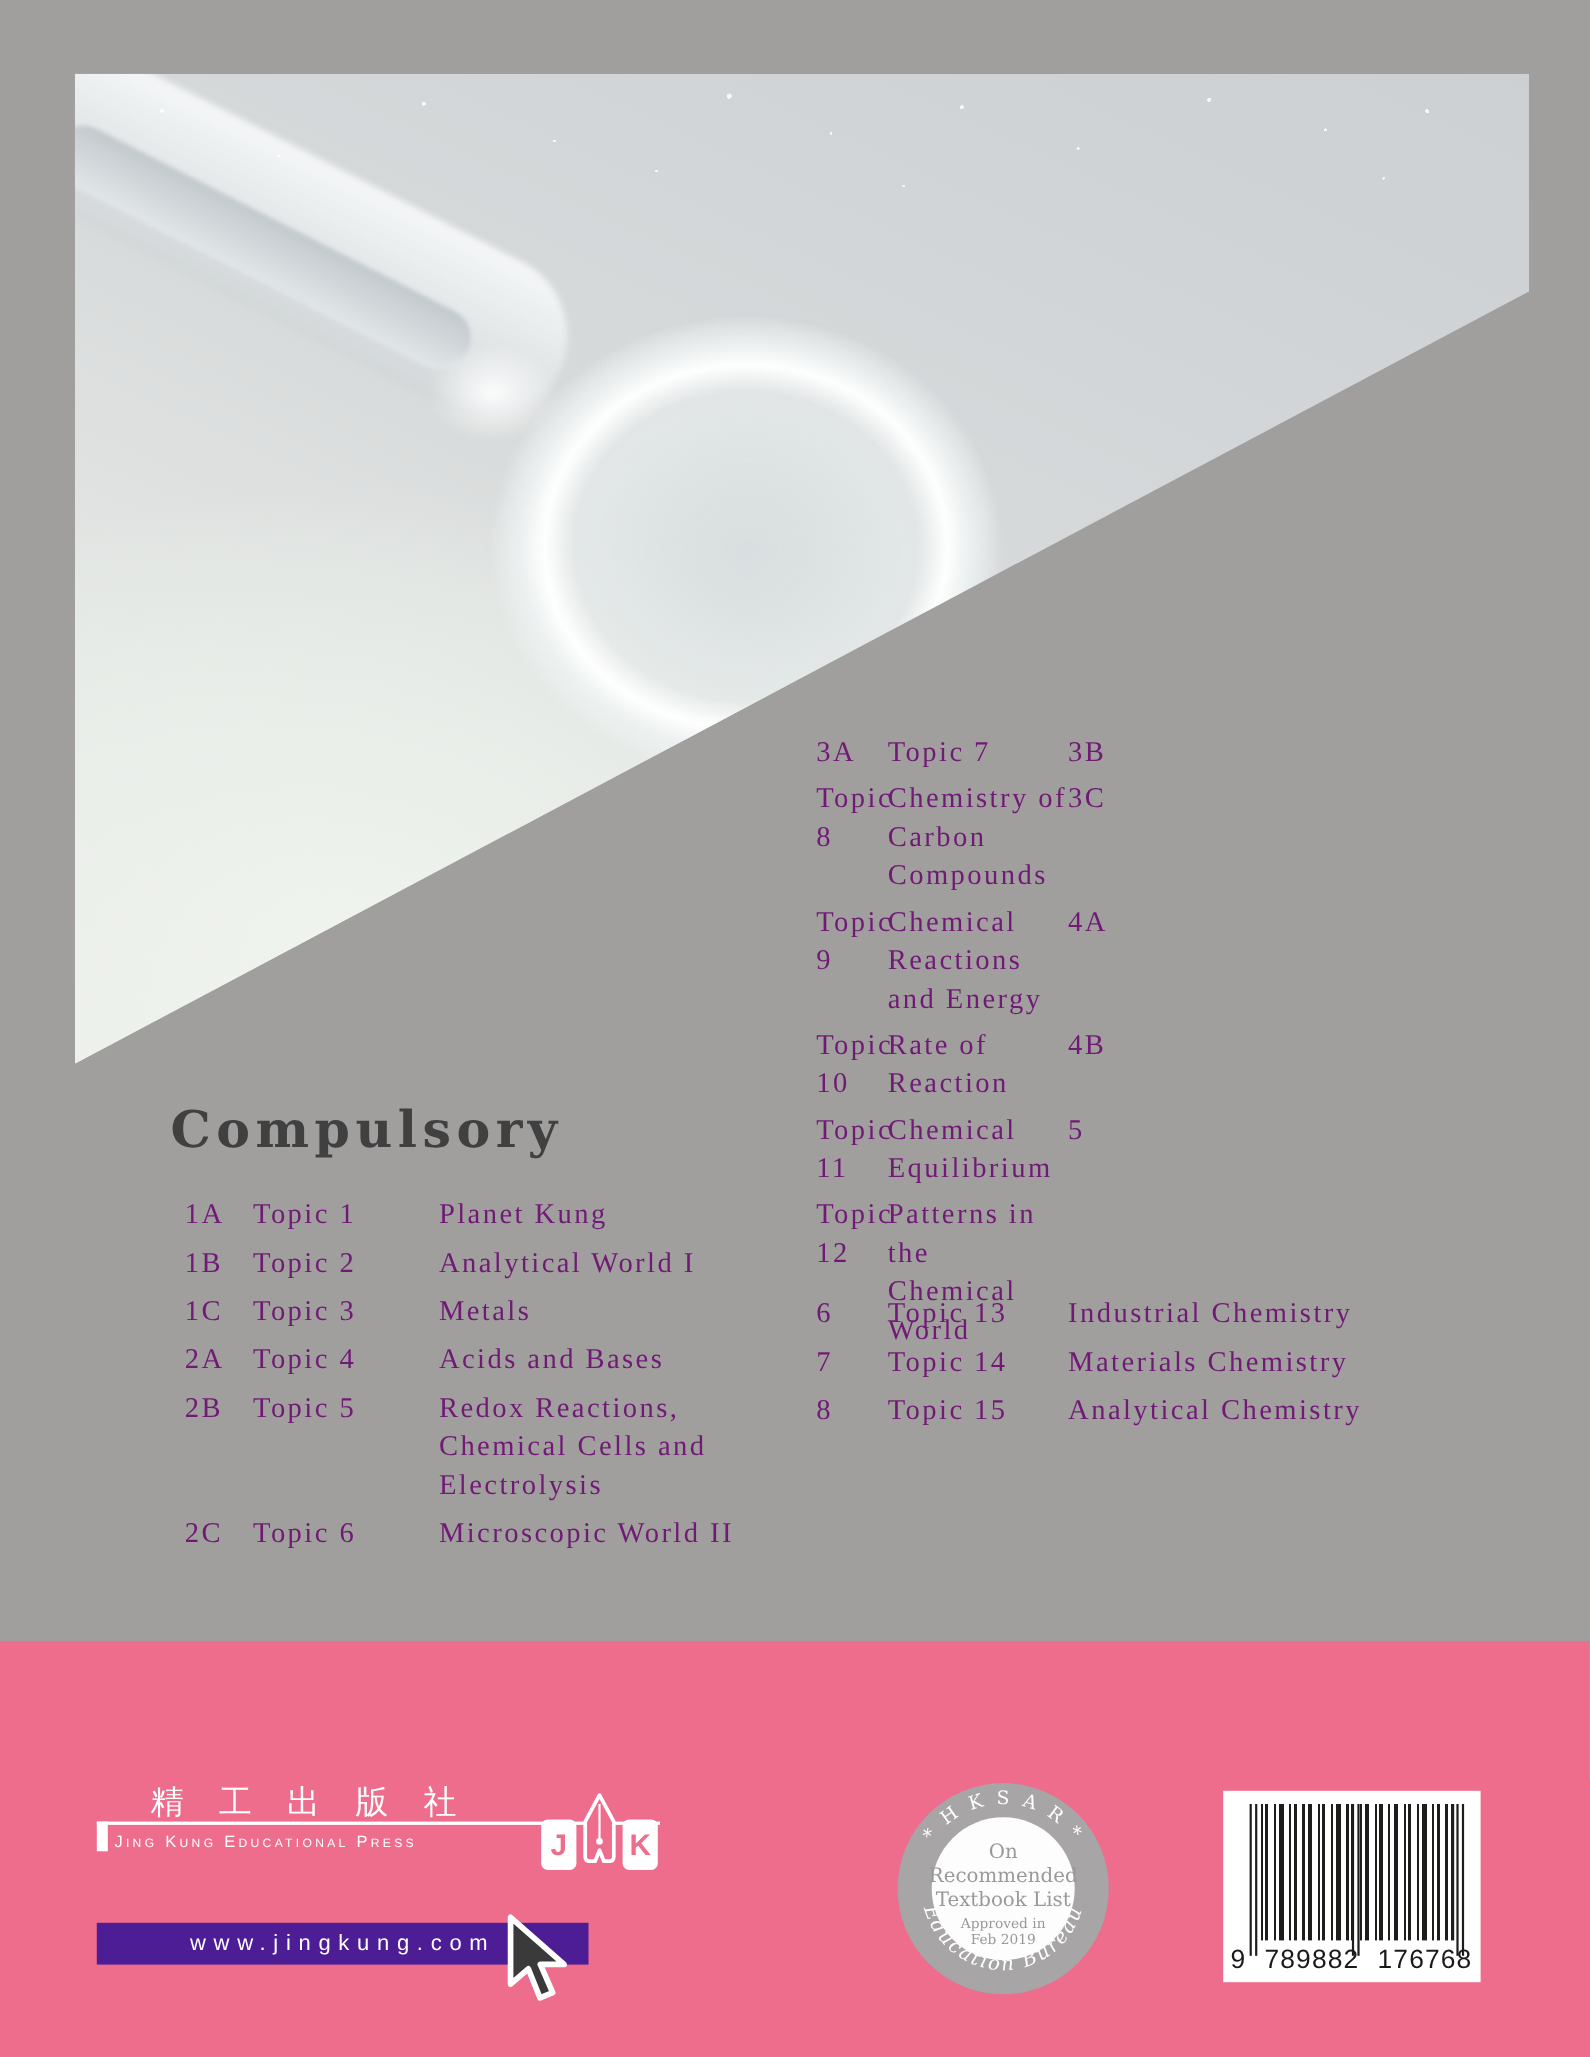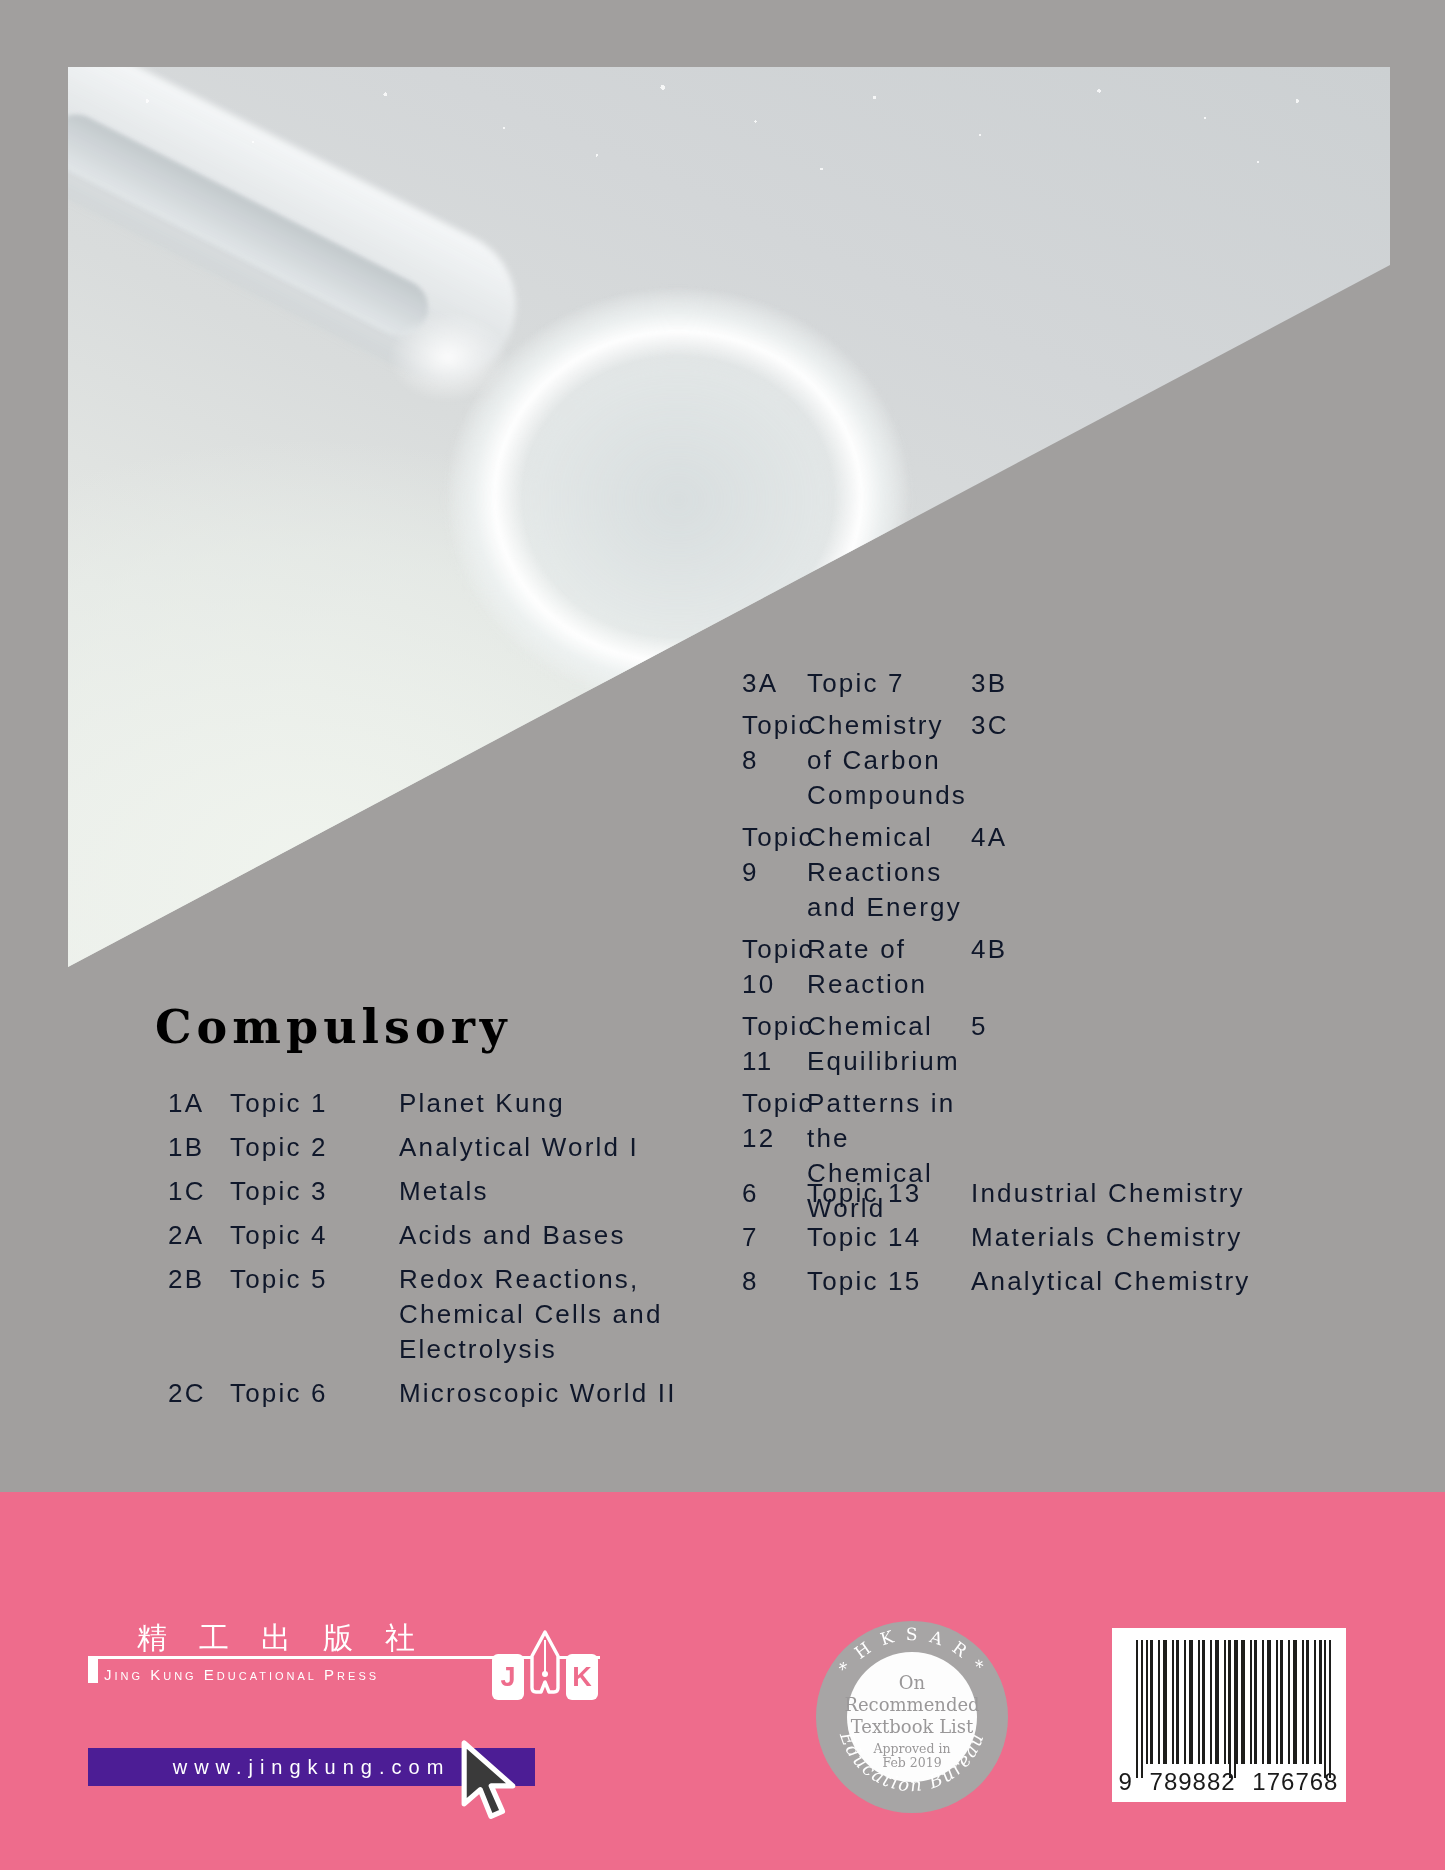--- a/index.html
+++ b/index.html
@@ -58,31 +58,31 @@
       radial-gradient(circle 2px at 86% 15%, #fff 60%, transparent 61%),
       radial-gradient(circle 3px at 93% 10%, #fff 60%, transparent 61%),
       radial-gradient(circle 2px at 40% 26%, #fff 60%, transparent 61%),
       radial-gradient(circle 2px at 57% 30%, #fff 60%, transparent 61%),
       radial-gradient(circle 2px at 90% 28%, #fff 60%, transparent 61%);
     opacity:.8;
   }
 
   
   .heading {
-    position:absolute; color:#000000;
+    position:absolute; color:#404040;
     font-family:"DejaVu Serif","Liberation Serif",serif;
     font-weight:700; font-size:46px; letter-spacing:5px;
   }
   #compulsory-heading { left:155px; top:1000px; }
   #electives-heading  { left:735px; top:1090px; }
 
   .toclist {
     position:absolute; display:grid; align-items:start;
-    color:#0f172a; font-size:26px; letter-spacing:2.2px; line-height:35px;
-    font-family:Liberation Sans, sans-serif;
+    color:#701a75; font-size:26px; letter-spacing:2.2px; line-height:35px;
+    font-family:Liberation Serif, serif;
   }
   #list-compulsory { left:168px; top:1086px; grid-template-columns:62px 169px auto; row-gap:9px; }
   #list-advanced   { left:742px; top:666px;  grid-template-columns:65px 164px auto; row-gap:7px; }
   #list-electives  { left:742px; top:1176px; grid-template-columns:65px 164px auto; row-gap:9px; }
   .t-title { white-space:pre-line; }
 
   
   #footer { position:absolute; left:0; top:1492px; width:1445px; height:378px; background:#ee6c8c; }
 
   

